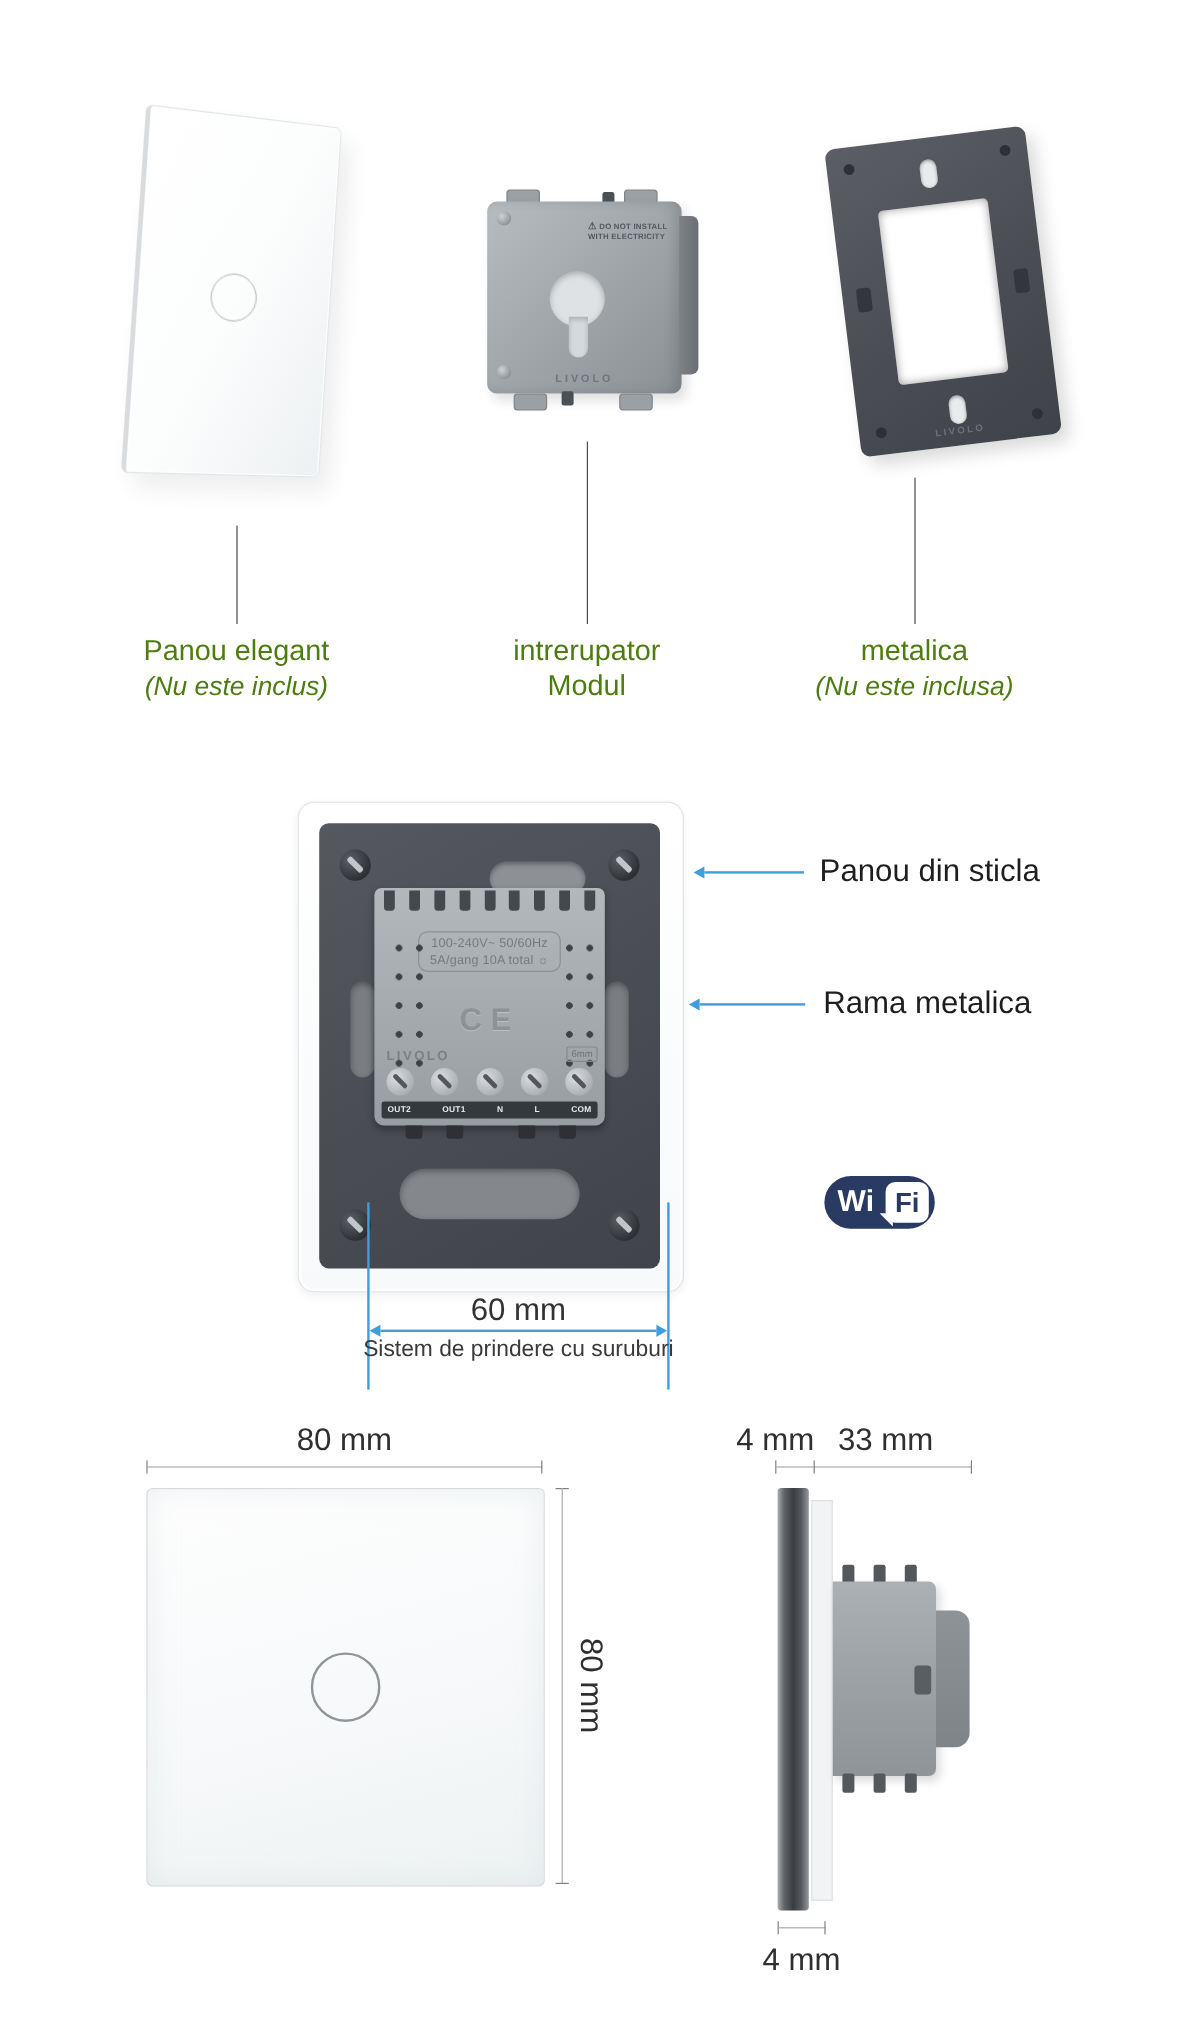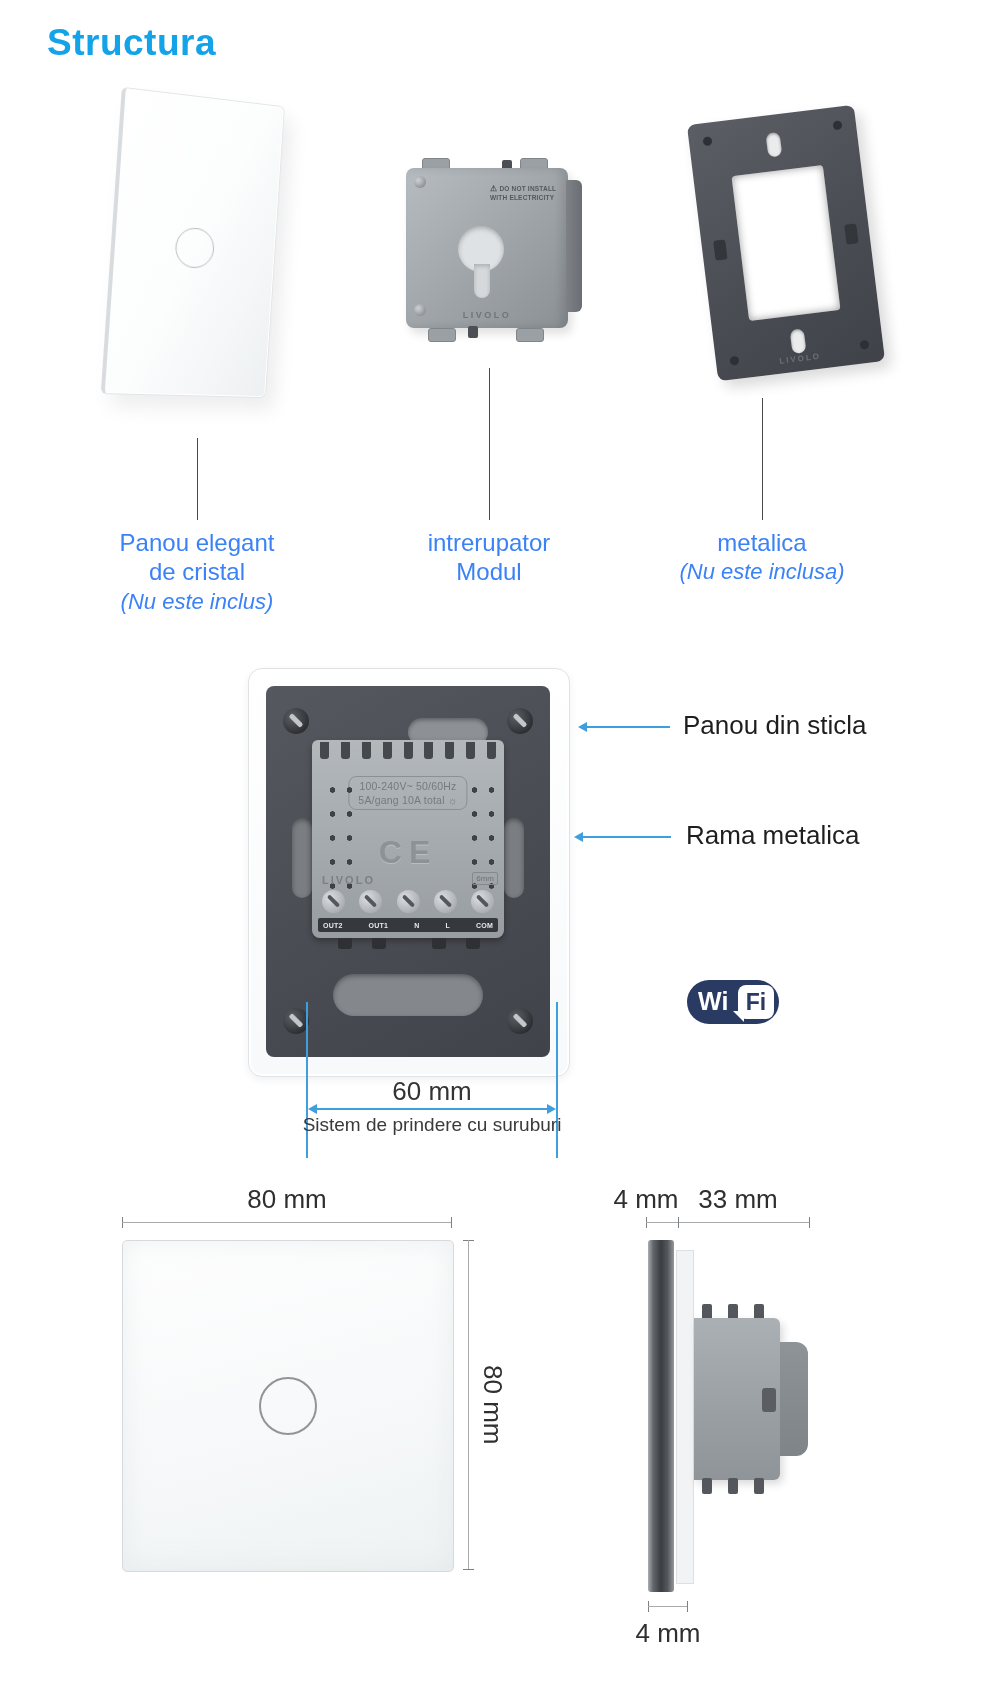--- a/index.html
+++ b/index.html
@@ -41,21 +41,21 @@
     transform:rotate(-7deg);box-shadow:6px 8px 14px rgba(0,0,0,.15);}
   .mf-open{left:50%;top:50%;transform:translate(-50%,-50%);width:92px;height:146px;background:#ffffff;border-radius:4px;
     box-shadow:inset 0 0 8px rgba(0,0,0,.4);}
   .mf-slot{left:50%;transform:translateX(-50%);width:14px;height:24px;background:#e9ebec;border-radius:7px;box-shadow:inset 0 1px 3px rgba(0,0,0,.4);}
   .mf-hole{width:9px;height:9px;border-radius:50%;background:#2d3034;}
   .mf-notch{width:12px;height:20px;background:#33363b;border-radius:3px;}
   .mf-brand{left:0;bottom:8px;width:100%;text-align:center;font-size:8px;font-weight:bold;letter-spacing:2px;color:#6d7076;}
 
   
   .connector{width:1px;background:#4a4a4a;}
-  .comp-label{width:260px;text-align:center;font-size:24px;line-height:1.22;color:#3b82f6;font-weight:400;}
+  .comp-label{width:260px;text-align:center;font-size:24px;line-height:1.22;color:#4d7c0f;font-weight:400;}
   .comp-label .note{font-size:22px;font-style:italic;margin-top:2px;}
 
   
   .bv-frame{left:248px;top:668px;width:320px;height:407px;background:linear-gradient(180deg,#ffffff,#f7f9fa);
     border:1px solid #dfe3e6;border-radius:14px;box-shadow:0 3px 8px rgba(0,0,0,.06), inset 0 0 0 2px #ffffff;}
   .bv-plate{left:266px;top:686px;width:284px;height:371px;border-radius:8px;
     background:linear-gradient(150deg,#55585e 0%,#4a4d53 50%,#404349 100%);}
   .screw-dark{width:26px;height:26px;border-radius:50%;background:radial-gradient(circle at 35% 35%,#5c5f64,#2b2d31 75%);}
   .screw-dark .slash{position:absolute;left:5px;top:10px;width:16px;height:5px;background:#c3c6c9;border-radius:2px;transform:rotate(45deg);}
   .bv-blob-top{left:50%;transform:translateX(-50%);top:718px;width:80px;height:28px;border-radius:14px;background:#8d9196;box-shadow:inset 0 2px 4px rgba(0,0,0,.35);}
@@ -64,21 +64,21 @@
 
   .bv-module{left:312px;top:740px;width:192px;height:198px;border-radius:6px 6px 8px 8px;
     background:linear-gradient(180deg,#b3b8bb 0%,#a3a8ac 60%,#989da1 100%);box-shadow:0 3px 6px rgba(0,0,0,.3);}
   .teeth{left:320px;top:742px;width:176px;display:flex;justify-content:space-between;}
   .tooth{width:9px;height:17px;background:#45484d;border-radius:0 0 3px 3px;}
   .rating{left:50%;transform:translateX(-50%);top:36px;border:1.5px solid #8b9094;border-radius:8px;padding:2px 9px;
     text-align:center;font-size:10.5px;font-weight:normal;color:#757a7e;letter-spacing:.2px;line-height:1.35;white-space:nowrap;}
   .dots{width:34px;height:118px;
     background-image:radial-gradient(circle,#3e4145 2.5px,transparent 3px);
     background-size:17px 24px;background-position:4px 4px;}
-  .ce-mark{left:0;top:94px;width:100%;text-align:center;font-size:32px;font-weight:bold;letter-spacing:7px;color:#8d9297;
+  .ce-mark{left:0;top:94px;width:100%;text-align:center;font-size:26px;font-weight:bold;letter-spacing:7px;color:#8d9297;
     text-shadow:0 1px 0 rgba(255,255,255,.25);}
   .bv-brand{left:10px;top:134px;font-size:11px;font-weight:bold;letter-spacing:2px;color:#7b8084;}
   .gauge{right:6px;top:132px;font-size:8px;color:#6e7378;border:1px solid #84898d;padding:1px 3px;border-radius:2px;}
   .screwrow{left:10px;top:150px;width:172px;display:flex;justify-content:space-between;}
   .screw-light{position:relative;width:23px;height:23px;border-radius:50%;background:radial-gradient(circle at 35% 35%,#dcdee0,#a9adb1 75%);}
   .screw-light .slash{position:absolute;left:4px;top:9px;width:15px;height:4px;background:#54575b;border-radius:2px;transform:rotate(45deg);}
   .termstrip{left:6px;top:178px;width:180px;height:14px;background:#35383d;border-radius:2px;display:flex;align-items:center;justify-content:space-between;padding:0 5px;box-sizing:border-box;}
   .termstrip span{font-size:7px;font-weight:bold;color:#e8eaec;letter-spacing:.2px;}
   .claw-b{width:14px;height:11px;background:#2e3034;border-radius:0 0 3px 3px;}
 
@@ -122,21 +122,20 @@
     background:linear-gradient(180deg,#abb0b4 0%,#9aa0a4 55%,#8f9498 100%);box-shadow:3px 4px 8px rgba(0,0,0,.15);}
   .side-ext{left:780px;top:1342px;width:28px;height:114px;border-radius:0 12px 12px 0;background:linear-gradient(180deg,#8e9398,#7f8489);}
   .side-claw{width:10px;height:16px;background:#54585c;border-radius:2px;}
   .side-slot{left:762px;top:1388px;width:14px;height:24px;background:#5a5e63;border-radius:3px;}
 </style>
 </head>
 <body>
 
 <div id="canvas">
 
-  <div class="abs page-title">Structura</div>
 
   <div class="abs glass-panel">
     <div class="abs glass-ring"></div>
   </div>
 
   <div class="abs module-photo">
     <div class="abs mp-tab" style="left:24px;top:0;"></div>
     <div class="abs mp-tab" style="left:122px;top:0;"></div>
     <div class="abs mp-claw" style="left:104px;top:2px;"></div>
     <div class="abs mp-body">
@@ -169,21 +168,20 @@
     <div class="abs mf-notch" style="right:12px;top:118px;"></div>
     <div class="abs mf-brand">LIVOLO</div>
   </div>
 
   <div class="abs connector" style="left:197px;top:438px;height:82px;"></div>
   <div class="abs connector" style="left:489px;top:368px;height:152px;"></div>
   <div class="abs connector" style="left:762px;top:398px;height:122px;"></div>
 
   <div class="abs comp-label" style="left:67px;top:528px;">
     <div>Panou elegant</div>
-    <div>de cristal</div>
     <div class="note">(Nu este inclus)</div>
   </div>
   <div class="abs comp-label" style="left:359px;top:528px;">
     <div>intrerupator</div>
     <div>Modul</div>
     <div class="note"></div>
   </div>
   <div class="abs comp-label" style="left:632px;top:528px;">
     <div>metalica</div>
     <div class="note">(Nu este inclusa)</div>

